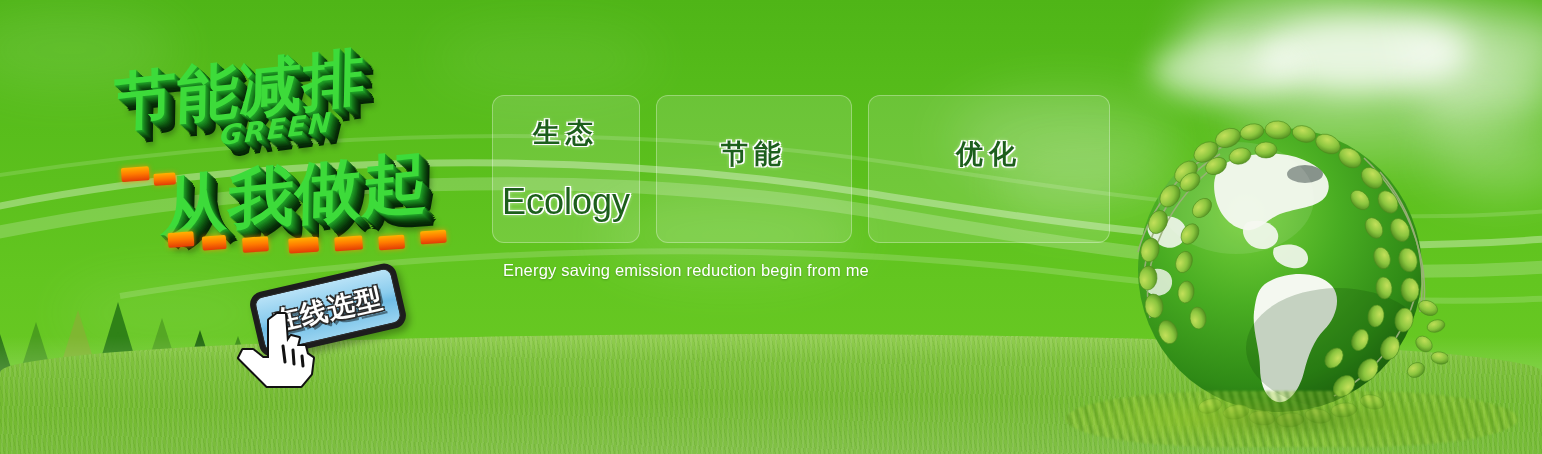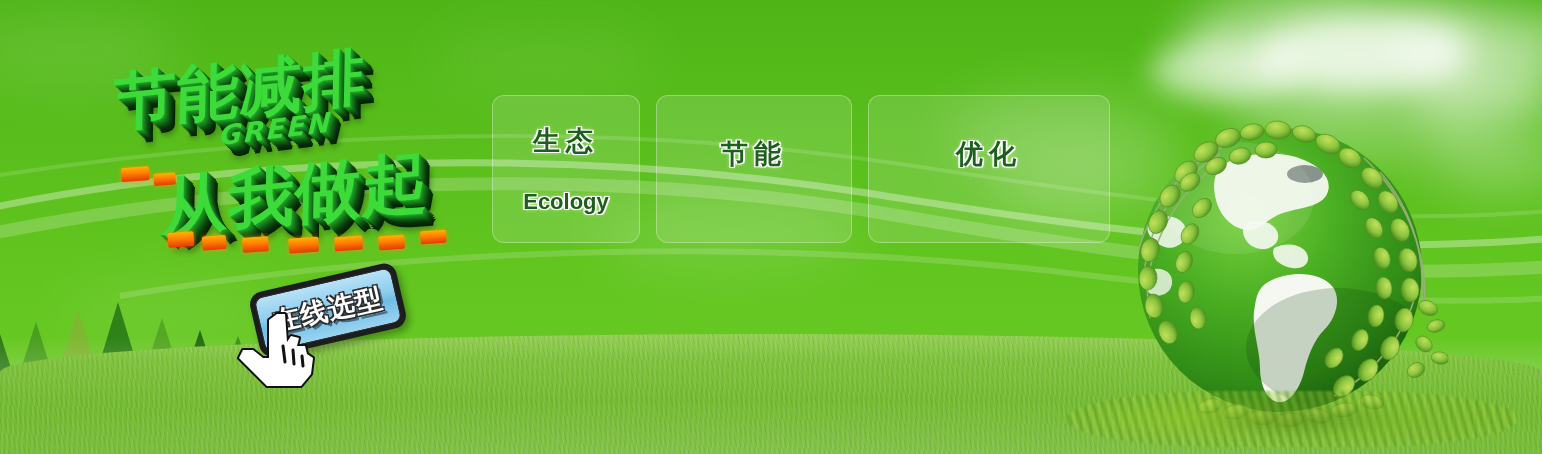--- a/index.html
+++ b/index.html
@@ -112,21 +112,21 @@
   }
   .panel-cn{
     font-family:"DejaVu Sans","Liberation Sans",sans-serif;
     font-size:27px;font-weight:bold;color:#1d5f1c;letter-spacing:6px;
     text-shadow:-1.4px -1.4px 0 #fff,1.4px -1.4px 0 #fff,-1.4px 1.4px 0 #fff,1.4px 1.4px 0 #fff,
                 0 0 4px rgba(255,255,255,.9);
     margin-bottom:30px;white-space:nowrap;
   }
   .panel-en{
     font-family:"Liberation Sans","DejaVu Sans",sans-serif;
-    font-size:22px;font-weight:bold;color:#1d5f1c;
+    font-size:36px;font-weight:normal;color:#1d5f1c;
     text-shadow:-1.4px -1.4px 0 #fff,1.4px -1.4px 0 #fff,-1.4px 1.4px 0 #fff,1.4px 1.4px 0 #fff,
                 0 0 4px rgba(255,255,255,.9);
     white-space:nowrap;
   }
   .subtitle{
     position:absolute;left:503px;top:261px;
     font-family:"Liberation Sans","DejaVu Sans",sans-serif;
     font-size:16.5px;color:#ffffff;letter-spacing:.2px;white-space:nowrap;
     text-shadow:0 1px 2px rgba(30,90,10,.35);
   }
@@ -300,20 +300,21 @@
     <div class="panel" style="width:196px;">
       <div class="panel-cn">节能</div>
     </div>
 
     <div class="panel" style="width:242px;">
       <div class="panel-cn">优化</div>
     </div>
 
   </div>
 
+  <div class="subtitle">Energy saving emission reduction begin from me</div>
 
   <div class="globe-wrap">
     <div class="globe-shadow"></div>
     <svg width="320" height="325" viewBox="0 0 320 325">
       <defs>
         <radialGradient id="sphereGrad" cx="38%" cy="30%" r="78%">
           <stop offset="0%" stop-color="#76d13a"></stop>
           <stop offset="42%" stop-color="#49ad22"></stop>
           <stop offset="78%" stop-color="#2f8a16"></stop>
           <stop offset="100%" stop-color="#1c600d"></stop>

